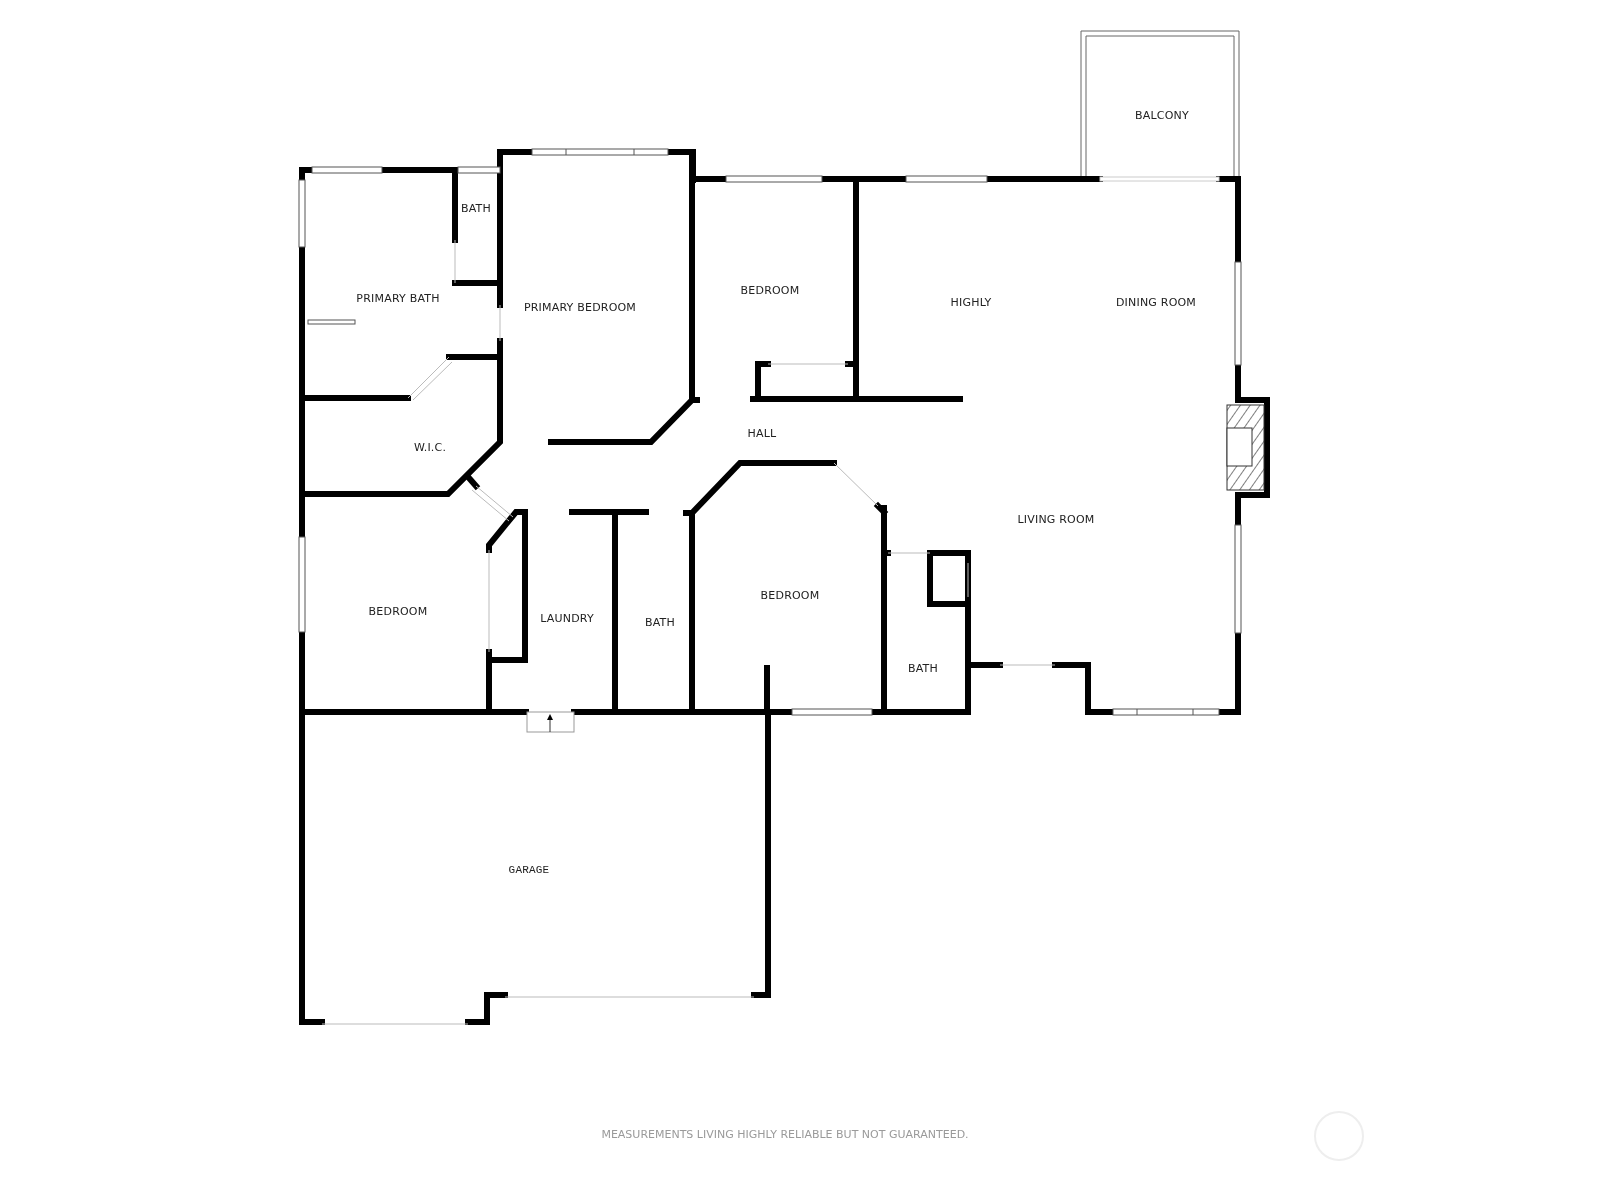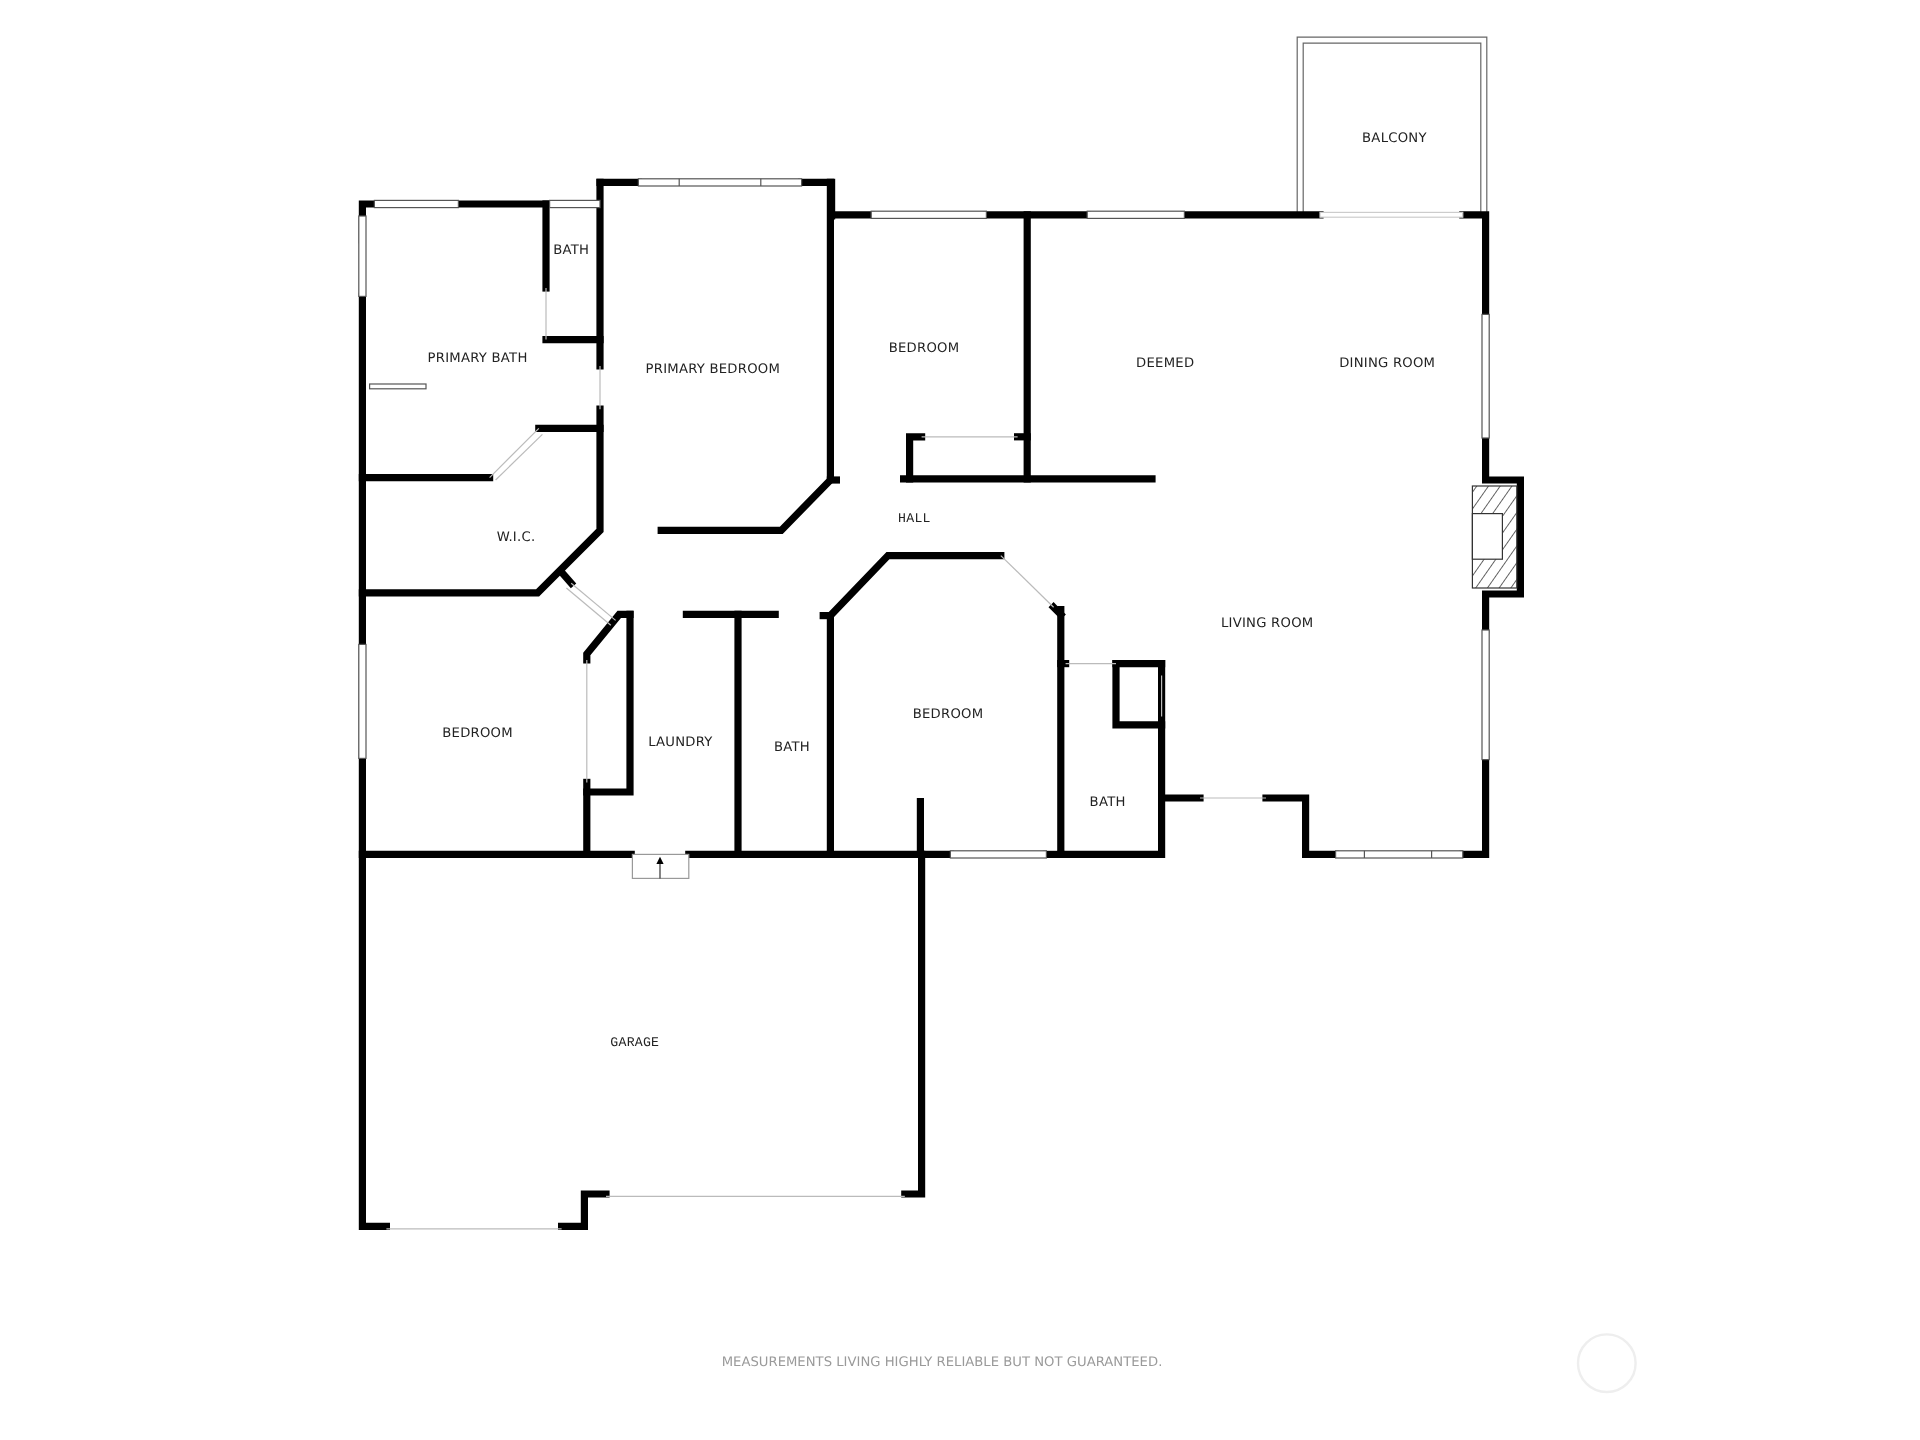--- a/index.html
+++ b/index.html
@@ -133,25 +133,25 @@
   <g>
     <rect x="527" y="712" width="47" height="20" fill="#fff" stroke="#999" stroke-width="1"></rect>
     <line x1="550" y1="732" x2="550" y2="718" stroke="#333" stroke-width="1"></line>
     <polygon points="550,714 547,720 553,720" fill="#000"></polygon>
   </g>
 </svg>
 
 <div class="label" style="left:1162px;top:115px;">BALCONY</div>
 <div class="label" style="left:476px;top:208px;">BATH</div>
 <div class="label" style="left:398px;top:298px;">PRIMARY BATH</div>
-<div class="label" style="left:594px;top:307px;">PRIMARY BEDROOM</div>
+<div class="label" style="left:580px;top:307px;">PRIMARY BEDROOM</div>
 <div class="label" style="left:770px;top:290px;">BEDROOM</div>
-<div class="label" style="left:971px;top:302px;">DEEMED</div>
+<div class="label" style="left:971px;top:302px;">HIGHLY</div>
 <div class="label" style="left:1156px;top:302px;">DINING ROOM</div>
-<div class="label" style="left:762px;top:433px;font-family:Liberation Mono, monospace;">HALL</div>
+<div class="label" style="left:762px;top:433px;">HALL</div>
 <div class="label" style="left:405px;top:447px;margin-left:25px;">W.I.C.</div>
 <div class="label" style="left:1056px;top:519px;">LIVING ROOM</div>
 <div class="label" style="left:790px;top:595px;">BEDROOM</div>
 <div class="label" style="left:398px;top:611px;">BEDROOM</div>
 <div class="label" style="left:567px;top:618px;text-align:center;">LAUNDRY</div>
 <div class="label" style="left:660px;top:622px;">BATH</div>
 <div class="label" style="left:923px;top:668px;">BATH</div>
 <div class="label" style="left:529px;top:870px;font-family:Liberation Mono, monospace;">GARAGE</div>
 
 <div class="disclaimer">MEASUREMENTS LIVING HIGHLY RELIABLE BUT NOT GUARANTEED.</div>

